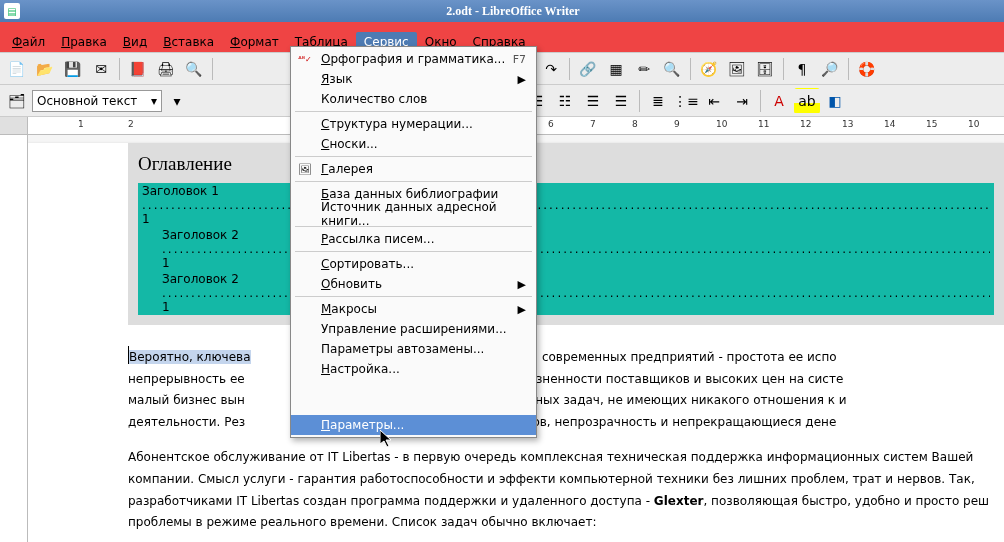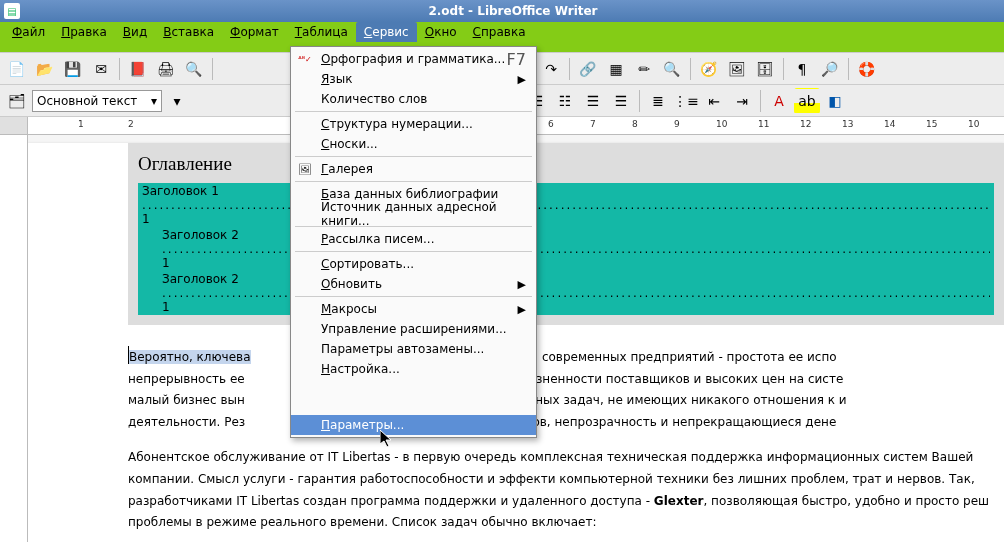--- a/index.html
+++ b/index.html
@@ -1,20 +1,20 @@
 <!DOCTYPE html>
 <html><head>
 <meta charset="utf-8">
 <style>
   * { margin:0; padding:0; box-sizing:border-box; font-family:"DejaVu Sans",Arial,sans-serif; font-size:12px; }
   body { background:#e8e8e8; width:1004px; height:542px; overflow:hidden; }
   .titlebar { height:22px; background:linear-gradient(#6a93c8,#4d7bb3); color:#fff; display:flex; align-items:center; padding:0 4px; font-size:12px; }
   .titlebar .ticon { width:16px; height:16px; background:#fff; border-radius:2px; margin-right:6px; display:flex; align-items:center; justify-content:center; color:#2b6; font-size:10px; }
-  .titlebar .ttl { flex:1; text-align:center; font-weight:bold; }
-  .menubar { height:31px; background:#84cc16; display:flex; align-items:flex-start; padding:0 4px; border-bottom:1px solid #ccc; }
+  .titlebar .ttl { flex:1; text-align:center; font-weight:bold;font-family:Liberation Serif, serif; }
+  .menubar { height:31px; background:#ef4444; display:flex; align-items:flex-end; padding:0 4px; border-bottom:1px solid #ccc; }
   .menubar .mi { padding:3px 8px; cursor:default; }
   .menubar .mi.open { background:#4d7bb3; color:#fff; border-radius:2px 2px 0 0; }
   .mi u { text-decoration:underline; }
   .toolbar { height:32px; background:#ededed; display:flex; align-items:center; padding:2px 4px; gap:2px; border-bottom:1px solid #ccc; }
   .tb-btn { width:26px; height:26px; display:flex; align-items:center; justify-content:center; border:1px solid transparent; border-radius:3px; font-size:14px; }
   .tb-sep { width:1px; height:22px; background:#bbb; margin:0 3px; }
   .style-select { width:130px; height:22px; border:1px solid #999; background:#fff; padding:0 4px; font-size:11px; display:flex; align-items:center; justify-content:space-between; }
   .ruler-area { display:flex; background:#e0e0e0; }
   .ruler-corner { width:28px; height:18px; background:#e0e0e0; border-right:1px solid #bbb; border-bottom:1px solid #bbb; }
   .ruler-h { flex:1; height:18px; background:#fff; position:relative; border-bottom:1px solid #bbb; font-size:9px; color:#333; }
@@ -28,21 +28,21 @@
   .toc-line { background:#14b8a6; font-family:Georgia,serif; font-size:17px; padding:1px 4px; display:flex;flex-direction:column; }
   .toc-line .leader { flex:1; overflow:hidden; white-space:nowrap; letter-spacing:2px; }
   .toc-sub { padding-left:24px; }
   .body-text { font-family:Verdana,sans-serif; font-size:16px; line-height:1.35; padding:0 0 14px 0; }
   .sel { background:#c4d5ed; }
   .cursor-blip { display:inline-block; width:0; border-left:1px solid #000; height:18px; vertical-align:text-bottom; }
   
   .dropdown { position:absolute; top:46px; left:290px; width:247px; background:#fafafa; border:1px solid #888; box-shadow:2px 3px 6px rgba(0,0,0,0.3); padding:2px 0; z-index:100; }
   .dm-item { display:flex; align-items:center; height:20px; padding:0 10px 0 30px; position:relative; font-size:12px; }
   .dm-item.hl { background:#5c8fd6; color:#fff;margin-top:36px; }
-  .dm-item .kb { margin-left:auto; color:#555; font-size:16px; }
+  .dm-item .kb { margin-left:auto; color:#555; font-size:11px; }
   .dm-item .sub { margin-left:auto; font-size:11px; }
   .dm-sep { height:1px; background:#ccc; margin:2px 4px; }
   .dm-icon { position:absolute; left:6px; width:16px; height:16px; display:flex; align-items:center; justify-content:center; font-size:11px; }
   .dm-item u { text-decoration:underline; }
   .cursor-arrow { position:absolute; top:430px; left:380px; font-size:16px; color:#000; z-index:200; pointer-events:none; }
 </style>
 </head>
 <body>
 
 <div class="titlebar">

